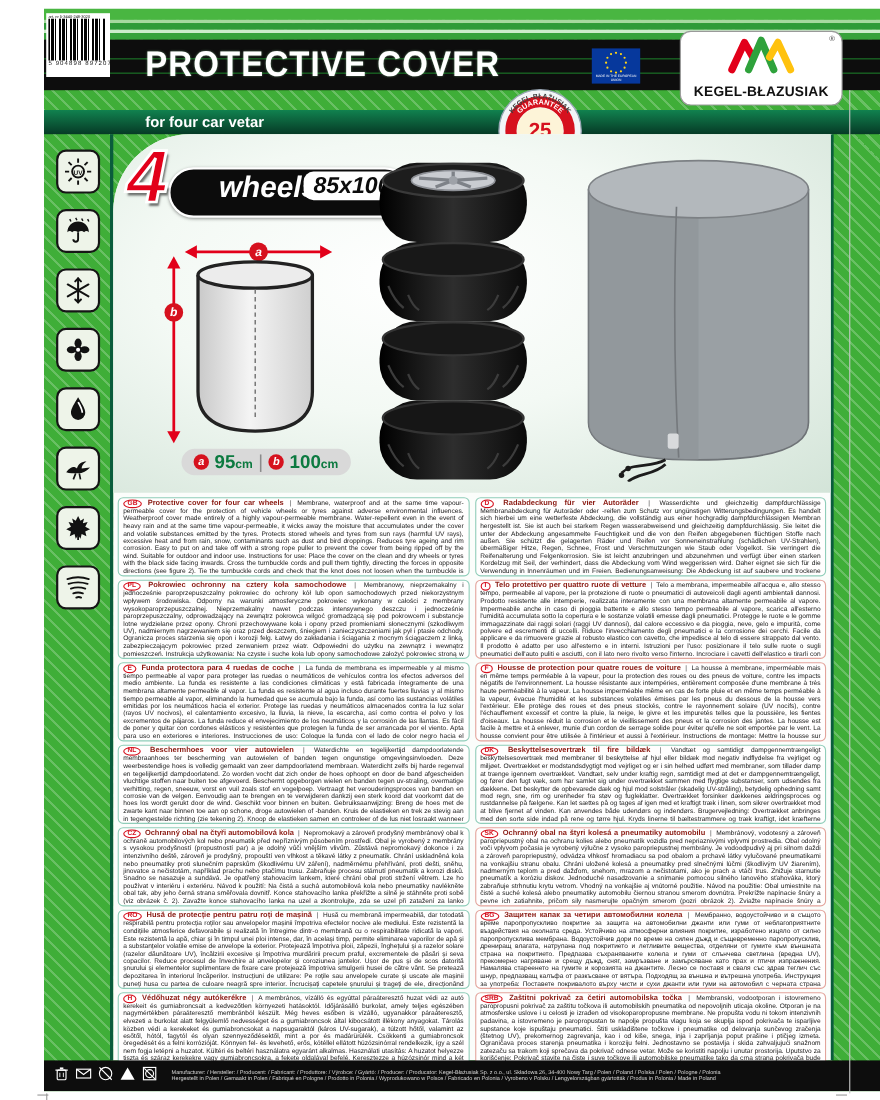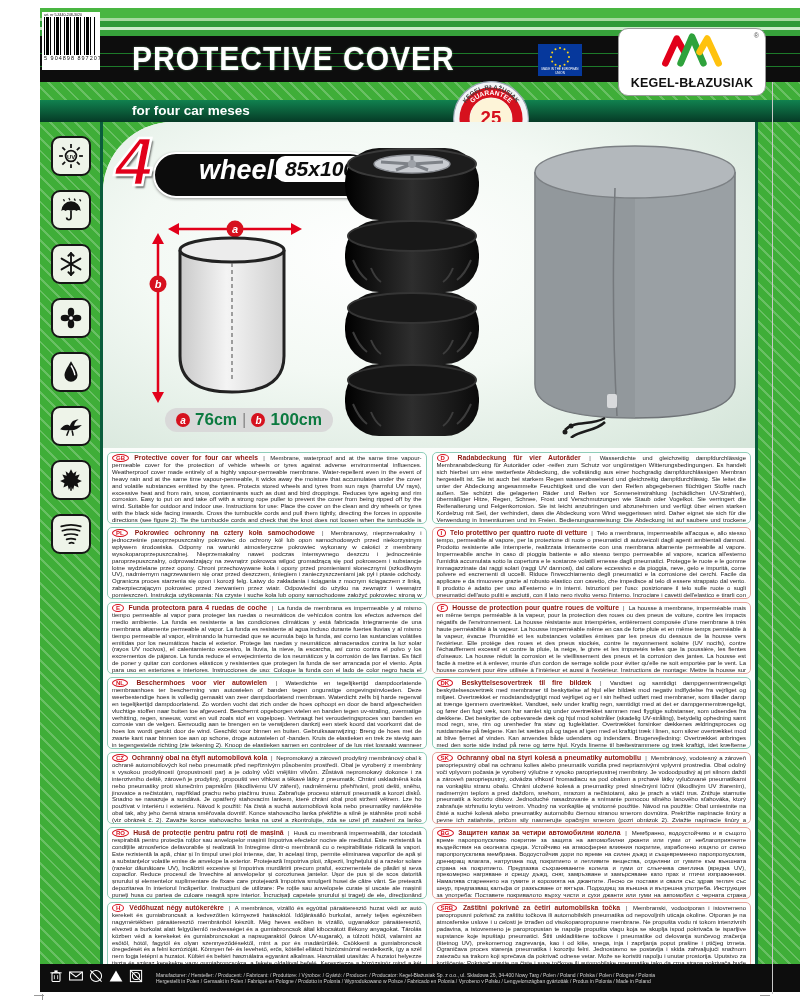--- a/index.html
+++ b/index.html
@@ -45,21 +45,21 @@
   .fb-wheels{position:absolute;left:46px;top:3px;color:#fff;font-size:27px;font-weight:bold;font-style:italic;}
   .fb-size{position:absolute;right:5px;top:4px;background:#fff;border-radius:9px;padding:1px 9px;color:#0c0c0c;font-size:21px;font-weight:bold;font-style:italic;}
   .fb-four{position:absolute;left:0px;top:-14px;font-size:68px;font-weight:900;font-style:italic;color:#e2001a;-webkit-text-stroke:2.5px #ffffff;text-shadow:2px 3px 2px rgba(0,0,0,.55);}
   
   .harrow{position:absolute;left:64px;top:96px;}
   .varrow{position:absolute;left:44px;top:110px;}
   .cyl{position:absolute;left:68px;top:108px;}
   .dims{position:absolute;left:62px;top:286px;background:#d9d9d9;border-radius:13px;padding:2px 11px;font-size:17px;font-weight:bold;color:#0c7a40;display:flex;align-items:center;gap:5px;}
   .dletter{display:inline-flex;align-items:center;justify-content:center;width:14px;height:14px;background:#d6111e;color:#fff;border-radius:50%;font-size:10px;font-weight:bold;font-style:italic;}
   .dsep{color:#8b8b8b;font-weight:normal;}
-  .dcm{font-size:16px;}
+  .dcm{font-size:11px;}
   .tires{position:absolute;left:238px;top:14px;}
   .cover{position:absolute;left:416px;top:4px;}
   
   .textgrid{position:absolute;left:4px;top:330px;width:644px;display:flex;gap:5px;}
   .col{display:flex;flex-direction:column;gap:3px;width:320px;}
   .lang-block{border:1px solid #8fcdb9;border-radius:5px;background:#fffefe;padding:2px 4px;height:66px;overflow:hidden;font-size:6px;line-height:6.9px;color:#191919;text-align:justify;}
   .code{color:#d6111e;border:1px solid #d6111e;border-radius:50%;padding:0 3px;font-weight:bold;font-size:6px;margin-right:2px;white-space:nowrap;}
   .ltitle{color:#8a1a12;font-weight:bold;font-size:6.8px;}
   .lsep{color:#444;margin:0 2px;}
   
@@ -118,21 +118,21 @@
       <span class="reg">®</span>
       <svg viewBox="0 0 76 40" style="width:76px;height:38px;margin-top:2px">
         <polyline points="10,34 22,8 30,22" fill="none" stroke="#e2001a" stroke-width="7" stroke-linecap="round" stroke-linejoin="round"></polyline>
         <polyline points="26,34 38,6 50,34" fill="none" stroke="#2fa23c" stroke-width="7" stroke-linecap="round" stroke-linejoin="round"></polyline>
         <polyline points="46,22 54,8 66,34" fill="none" stroke="#ffc20e" stroke-width="7" stroke-linecap="round" stroke-linejoin="round"></polyline>
       </svg>
       <div class="bname">KEGEL-BŁAZUSIAK</div>
     </div>
 
     <div class="band-green">
-      <span>for four car meses</span>
+      <span>for four car vetar</span>
     </div>
 
     <div class="badge">
       <svg viewBox="0 0 100 100" style="width:78px;height:78px">
         <circle cx="50" cy="50" r="48" fill="#f2f5f7" stroke="#9aa7b5" stroke-width="1.5"></circle>
         <circle cx="50" cy="50" r="34" fill="none" stroke="#d6111e" stroke-width="13"></circle>
         <circle cx="50" cy="50" r="27" fill="#fdf4d8"></circle>
         <path id="arcT" d="M12,50 a38,38 0 0 1 76,0" fill="none"></path>
         <path id="arcG" d="M19,50 a31,31 0 0 1 62,0" fill="none"></path>
         <text font-size="8" font-weight="bold" fill="#3c3c3c" text-anchor="middle">
@@ -269,21 +269,21 @@
                 <stop offset="1" stop-color="#cfcfcf"></stop>
             </linearGradient>
           </defs>
           <path d="M9,20 v106 q0,36 52,36 q52,0 52,-36 V20" fill="url(#cg)" stroke="#222" stroke-width="3"></path>
           <ellipse cx="61" cy="20" rx="52" ry="12" fill="#ececec" stroke="#222" stroke-width="3"></ellipse>
           <path d="M61,33 V150" stroke="#666" stroke-width="1.2" stroke-dasharray="4 3"></path>
         </svg>
 
         <div class="dims">
           <span class="dletter">a</span>
-          <span><span>76</span><span class="dcm">cm</span></span>
+          <span><span>95</span><span class="dcm">cm</span></span>
           <span class="dsep">|</span>
           <span class="dletter">b</span>
           <span><span>100</span><span class="dcm">cm</span></span>
         </div>
 
         <svg class="tires" width="142" height="304" viewBox="0 0 142 304">
           <defs>
             <linearGradient id="tg" x1="0" y1="0" x2="1" y2="0">
               <stop offset="0" stop-color="#000"></stop>
                 <stop offset=".5" stop-color="#2e2e2e"></stop>

